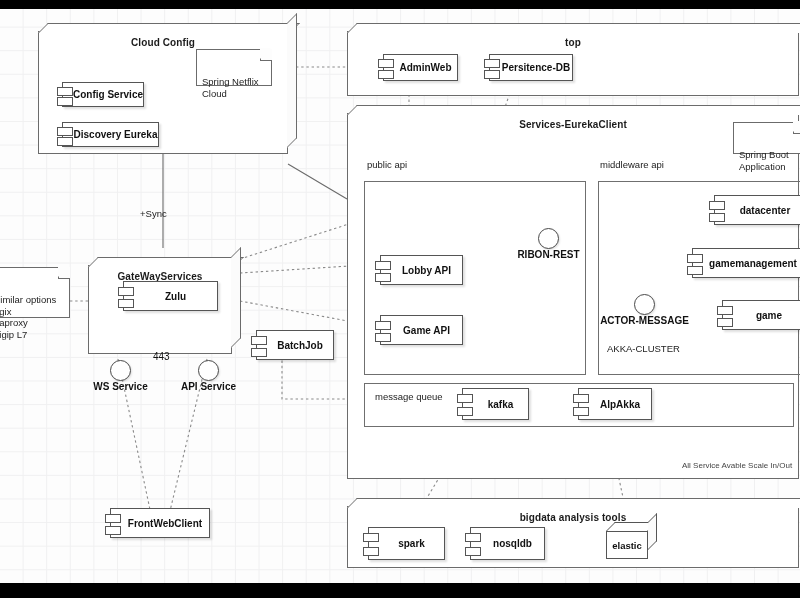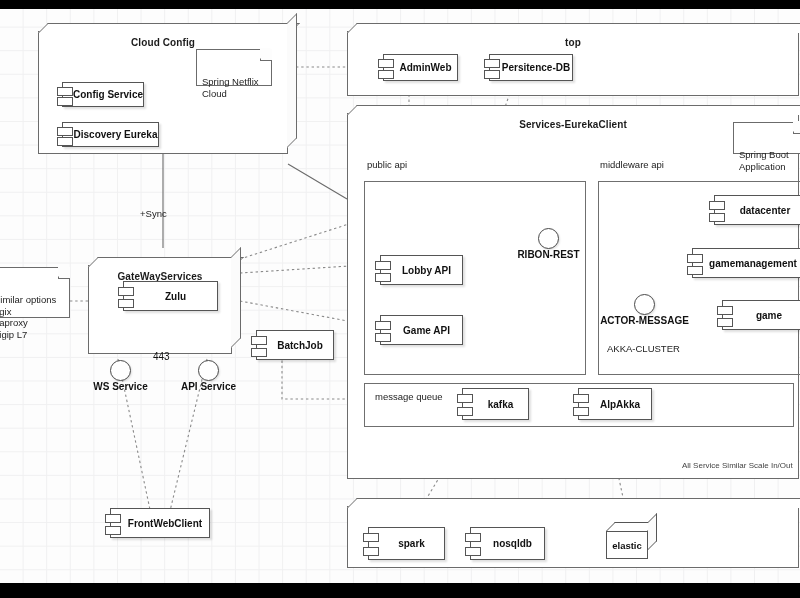--- a/index.html
+++ b/index.html
@@ -309,21 +309,21 @@
       <span class="tab t2" style="top:18px;"></span>
       <span class="cname">kafka</span>
     </div>
 
     <div class="component" style="left:578px;top:379px;width:74px;height:32px;">
       <span class="tab t1" style="top:5px;"></span>
       <span class="tab t2" style="top:18px;"></span>
       <span class="cname">AlpAkka</span>
     </div>
 
-    <div class="free-label" style="left:682px;top:452px;font-size:8px;color:#444;">All Service Similar Scale In/Out</div>
+    <div class="free-label" style="left:682px;top:452px;font-size:8px;color:#444;">All Service Avable Scale In/Out</div>
 
     <div class="node" style="left:88px;top:256px;width:144px;height:89px;">
       <div class="face-top" style="width:144px;"></div>
       <div class="face-right" style="height:89px;"></div>
       <div class="node-title">GateWayServices</div>
     </div>
 
     <div class="component" style="left:123px;top:272px;width:95px;height:30px;">
       <span class="tab t1" style="top:5px;"></span>
       <span class="tab t2" style="top:17px;"></span>
@@ -359,20 +359,21 @@
     </div>
 
     <div class="component" style="left:110px;top:499px;width:100px;height:30px;">
       <span class="tab t1" style="top:5px;"></span>
       <span class="tab t2" style="top:17px;"></span>
       <span class="cname">FrontWebClient</span>
     </div>
 
     <div class="node" style="left:347px;top:497px;width:452px;height:62px;">
       <div class="face-top" style="width:452px;"></div>
+      <div class="node-title">bigdata analysis tools</div>
     </div>
 
     <div class="component" style="left:368px;top:518px;width:77px;height:33px;">
       <span class="tab t1" style="top:5px;"></span>
       <span class="tab t2" style="top:19px;"></span>
       <span class="cname">spark</span>
     </div>
 
     <div class="component" style="left:470px;top:518px;width:75px;height:33px;">
       <span class="tab t1" style="top:5px;"></span>

